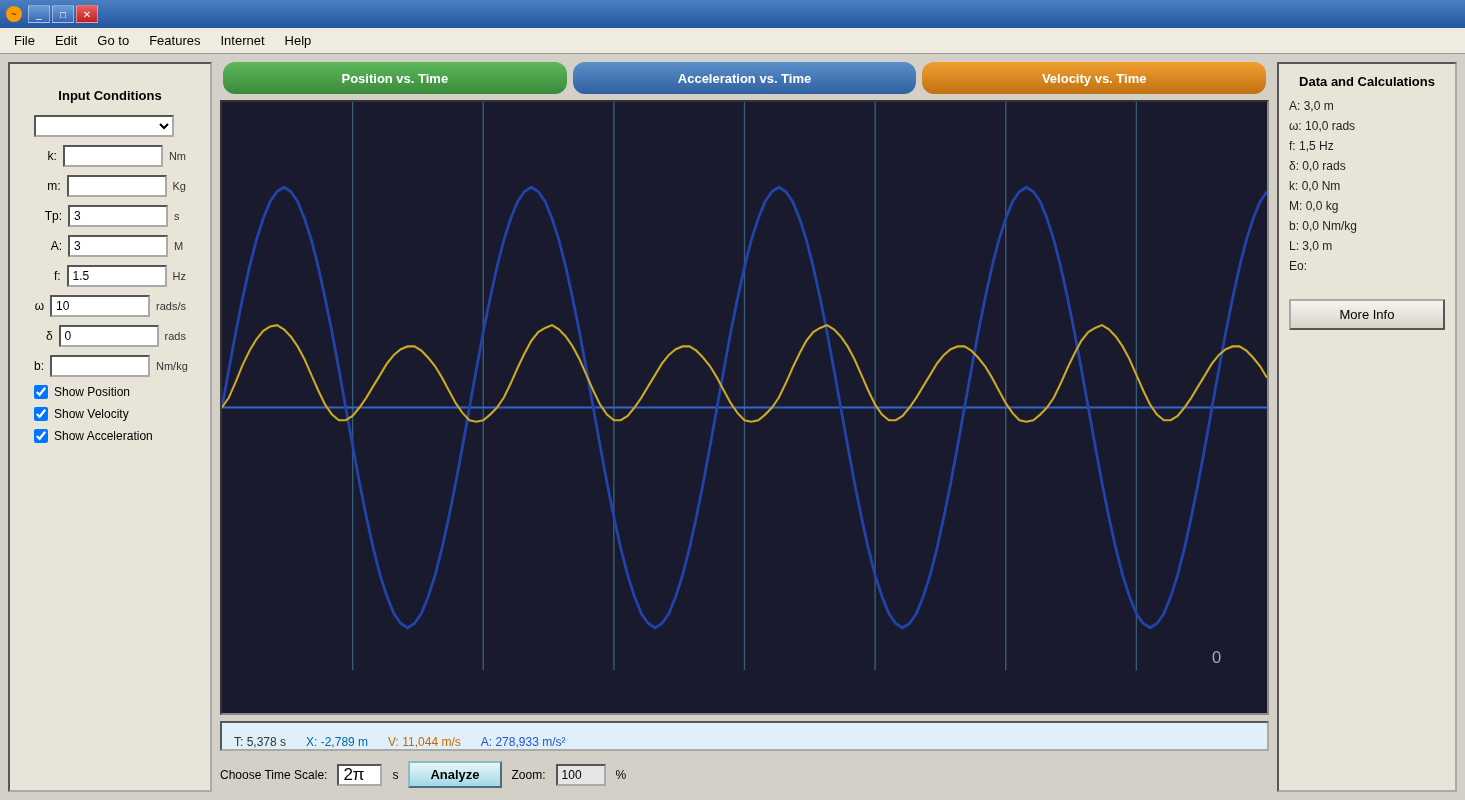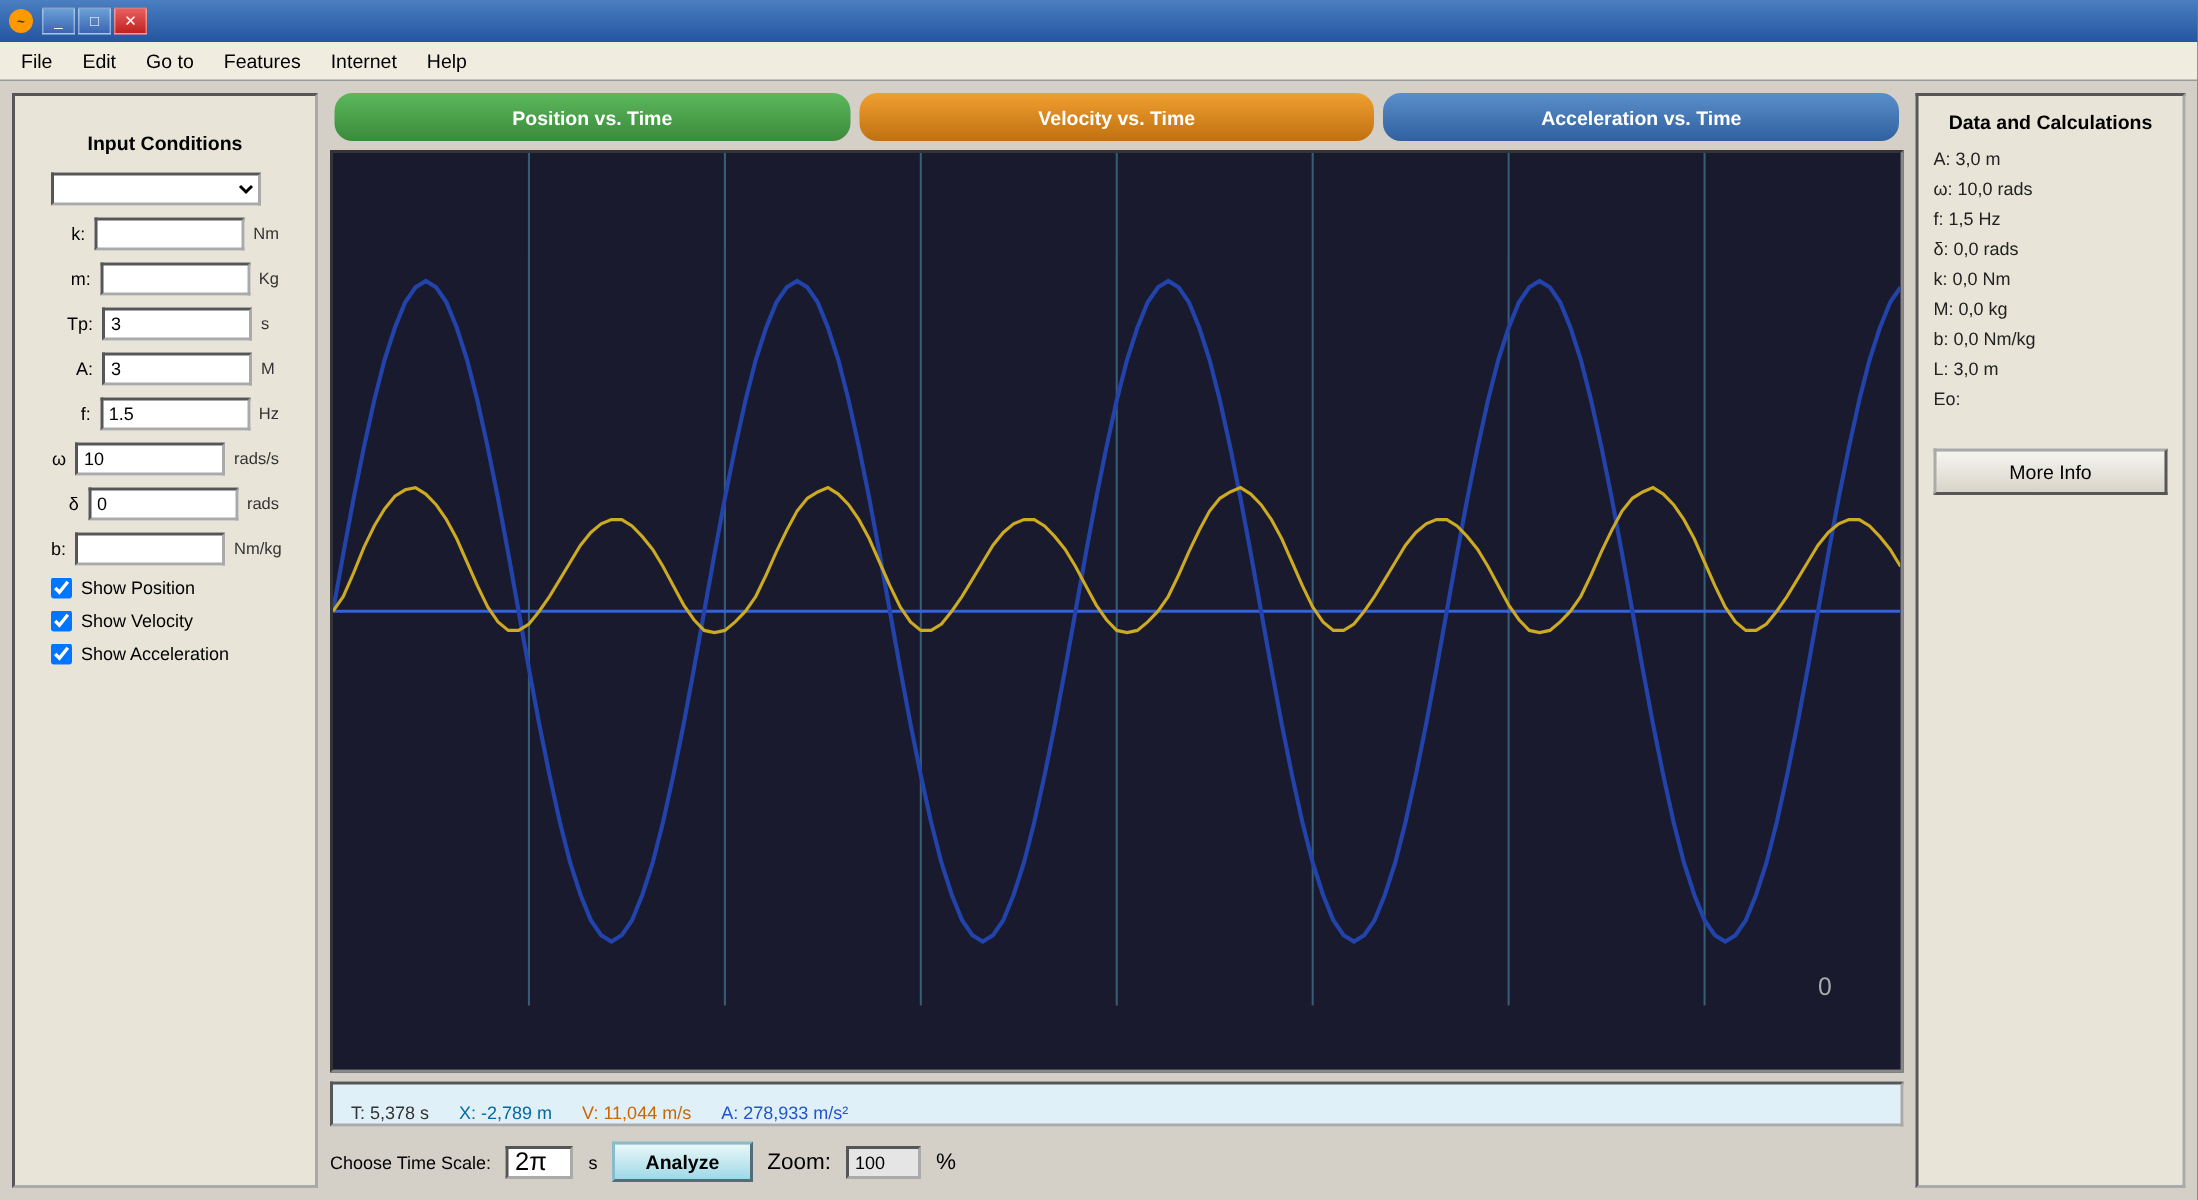--- a/index.html
+++ b/index.html
@@ -191,21 +191,21 @@
       padding: 1px 4px;
     }
     .analyze-btn {
       background: linear-gradient(to bottom, #e8f8f8, #a0d8e8);
       border: 2px outset #88bbcc;
       padding: 4px 20px;
       cursor: pointer;
       font-size: 13px;
       font-weight: bold;
     }
-    .zoom-label { font-size: 15px; }
+    .zoom-label { font-size: 12px; }
     .zoom-input {
       width: 50px; height: 22px;
       border: 2px inset #aaa;
       background: #e5e5e5;
       font-size: 12px;
       padding: 2px 4px;
     }
     
     .right-panel {
       width: 180px;
@@ -332,22 +332,22 @@
       <div class="checkbox-row">
         <input type="checkbox" checked="" style="">
         <label>Show Acceleration</label>
       </div>
     </div>
 
     <div class="middle-area">
 
       <div class="graph-tabs">
         <button class="graph-tab tab-position">Position vs. Time</button>
+        <button class="graph-tab tab-acceleration">Acceleration vs. Time</button>
         <button class="graph-tab tab-velocity">Velocity vs. Time</button>
-        <button class="graph-tab tab-acceleration">Acceleration vs. Time</button>
       </div>
 
       <div class="graph-container">
         <svg viewBox="0 0 760 430" preserveAspectRatio="none">
 
           <rect width="760" height="430" fill="#1a1a2e"></rect>
 
           <line x1="95" y1="0" x2="95" y2="400" stroke="#4a8aaa" stroke-width="1" opacity="0.6"></line>
           <line x1="190" y1="0" x2="190" y2="400" stroke="#4a8aaa" stroke-width="1" opacity="0.6"></line>
           <line x1="285" y1="0" x2="285" y2="400" stroke="#4a8aaa" stroke-width="1" opacity="0.6"></line>

